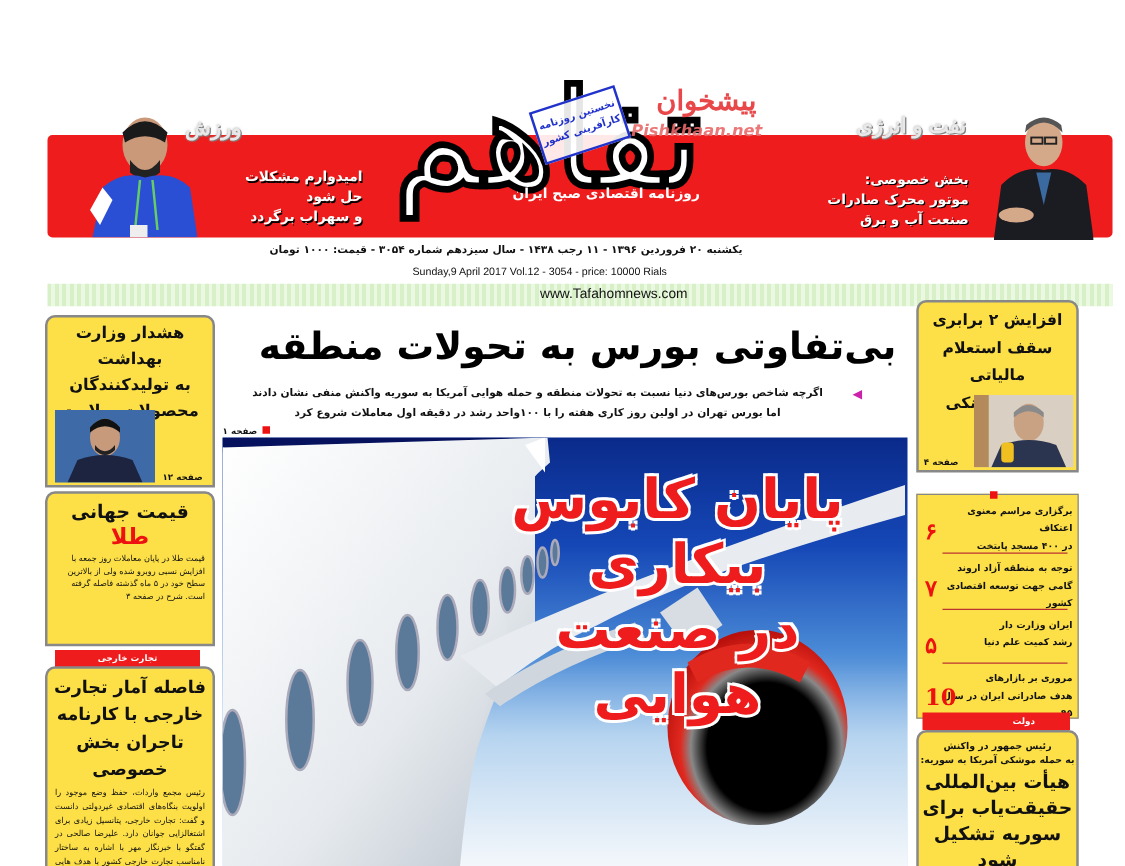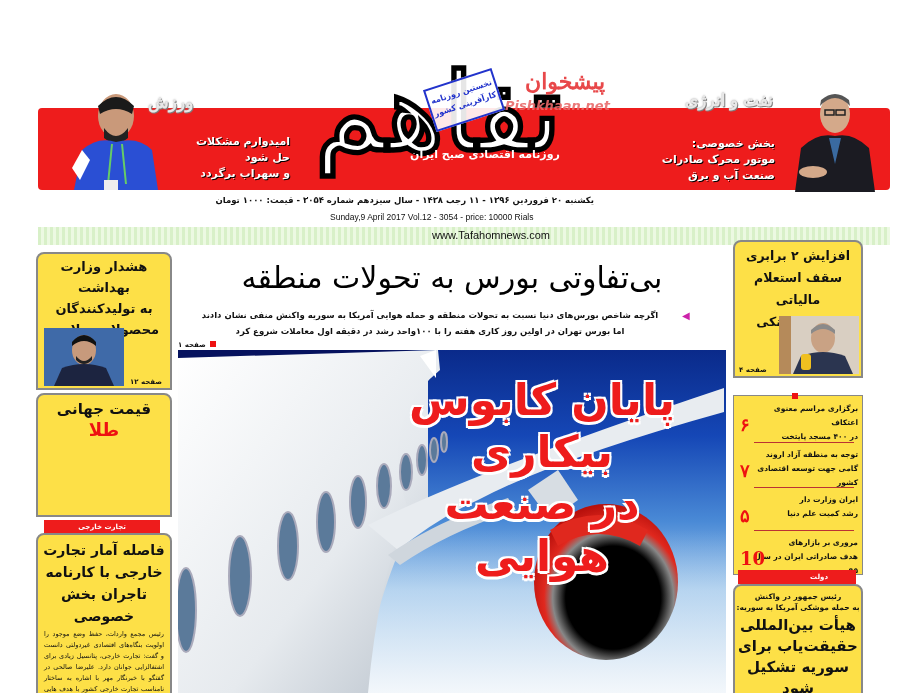--- a/index.html
+++ b/index.html
@@ -113,22 +113,22 @@
   .list-divider { position: absolute; left: 20px; width: 100px; height: 1px; background: #b33; }
   .red-square { position: absolute; width: 6px; height: 6px; background: #e11; }
 
   .right-tag { left: 738px; top: 570px; width: 118px; padding-left: 44px; }
   .right-bot { left: 733px; top: 584px; width: 130px; height: 120px; }
   .right-bot .lead { font-size: 7.5px; font-weight: bold; text-align: center; line-height: 11px; margin-top: 5px; }
   .right-bot .box-title { font-size: 15px; line-height: 21px; margin-top: 2px; }
 
   
   .main-headline {
-    position: absolute; left: 182px; top: 258px; width: 540px; text-align: center;
-    font-size: 30px; font-weight: normal; color: #000; letter-spacing: -0.5px; line-height: 40px;
+    position: absolute; left: 192px; top: 258px; width: 540px; text-align: center;
+    font-size: 30px; font-weight: bold; color: #000; letter-spacing: -0.5px; line-height: 40px;
   }
   .lead-lines {
     position: absolute; left: 180px; top: 307px; width: 500px; text-align: center;
     font-size: 8.5px; font-weight: bold; line-height: 16px;
   }
   .lead-arrow { position: absolute; left: 682px; top: 310px; color: #c2a; font-size: 10px; }
   .main-ref { position: absolute; left: 178px; top: 341px; font-size: 7px; font-weight: bold; direction: rtl; }
   .main-ref .red-square { position: relative; display: inline-block; margin-left: 2px; top: 0; }
 
   .hero {
@@ -219,20 +219,21 @@
     </svg>
   </div>
   <div class="page-ref">صفحه ۱۲</div>
 </div>
 
 <div class="box left-mid">
   <div class="box-title">
     <div>قیمت جهانی</div>
   </div>
   <div class="gold-word">طلا</div>
+  <div class="body-text">قیمت طلا در پایان معاملات روز جمعه با افزایش نسبی روبرو شده ولی از بالاترین سطح خود در ۵ ماه گذشته فاصله گرفته است. شرح در صفحه ۳</div>
 </div>
 
 <div class="tag-bar left-tag">تجارت خارجی</div>
 
 <div class="box left-bot">
   <div class="box-title">
     <div>فاصله آمار تجارت</div>
     <div>خارجی با کارنامه</div>
     <div>تاجران بخش خصوصی</div>
   </div>

